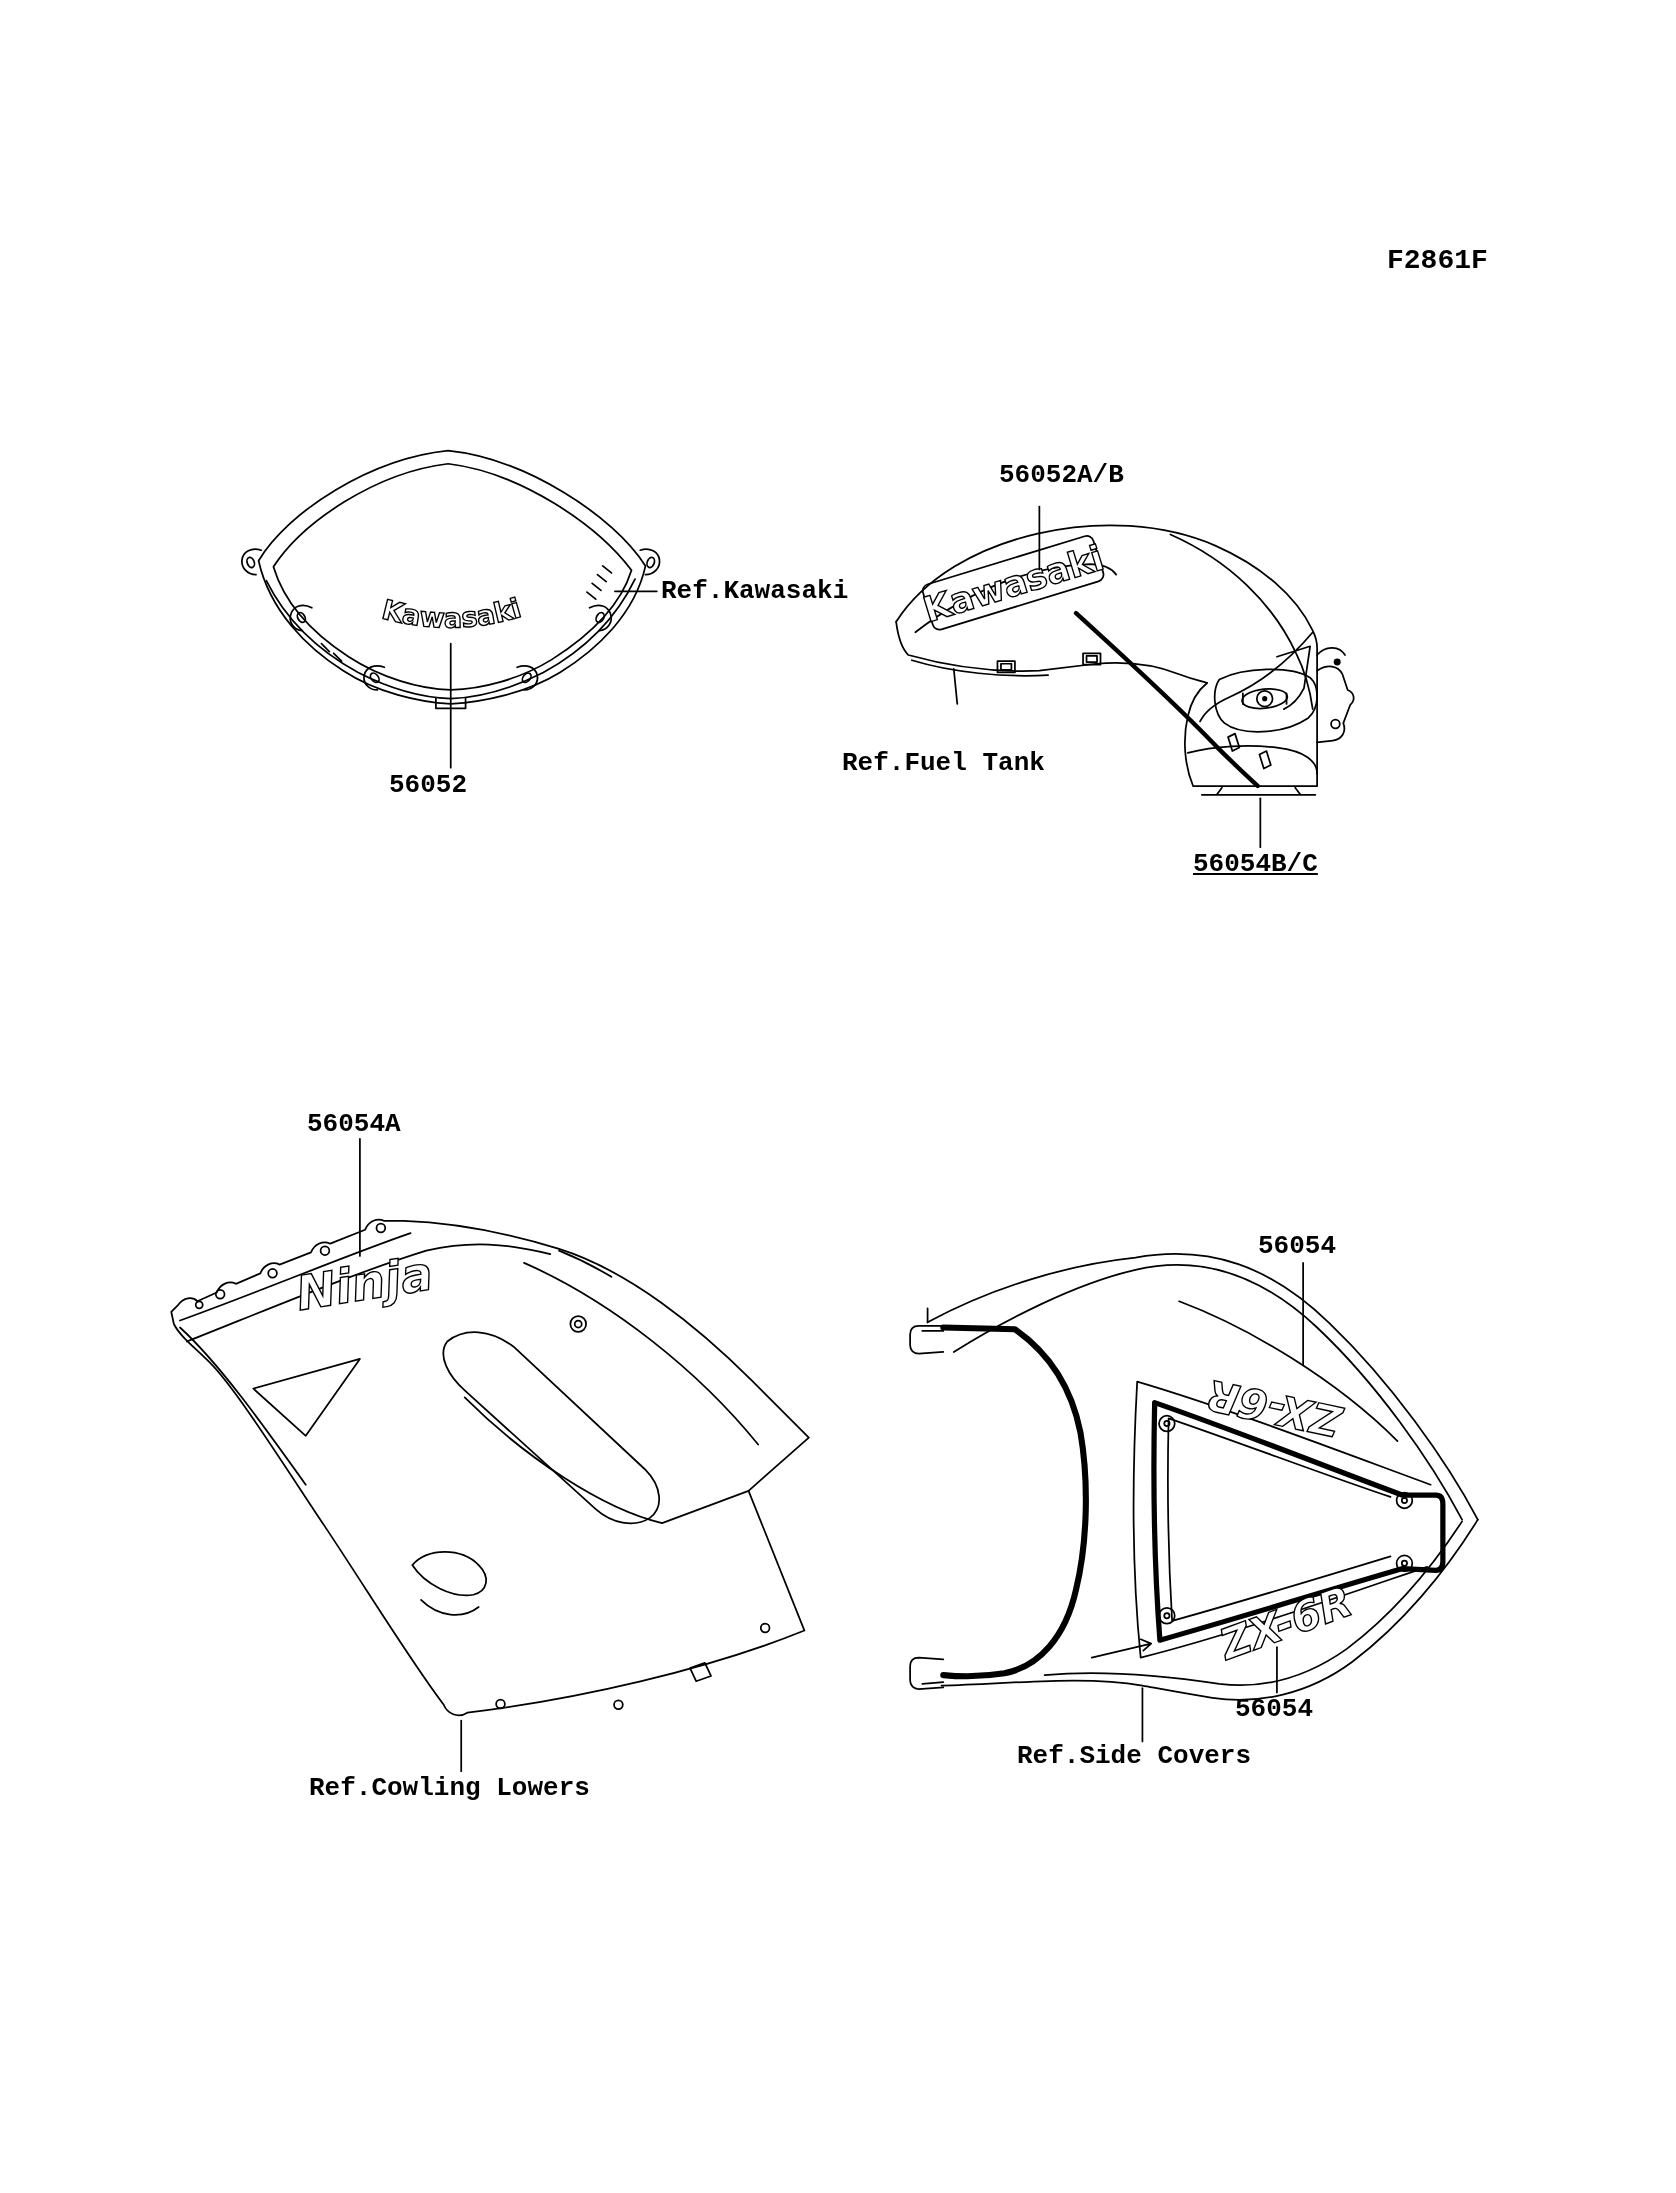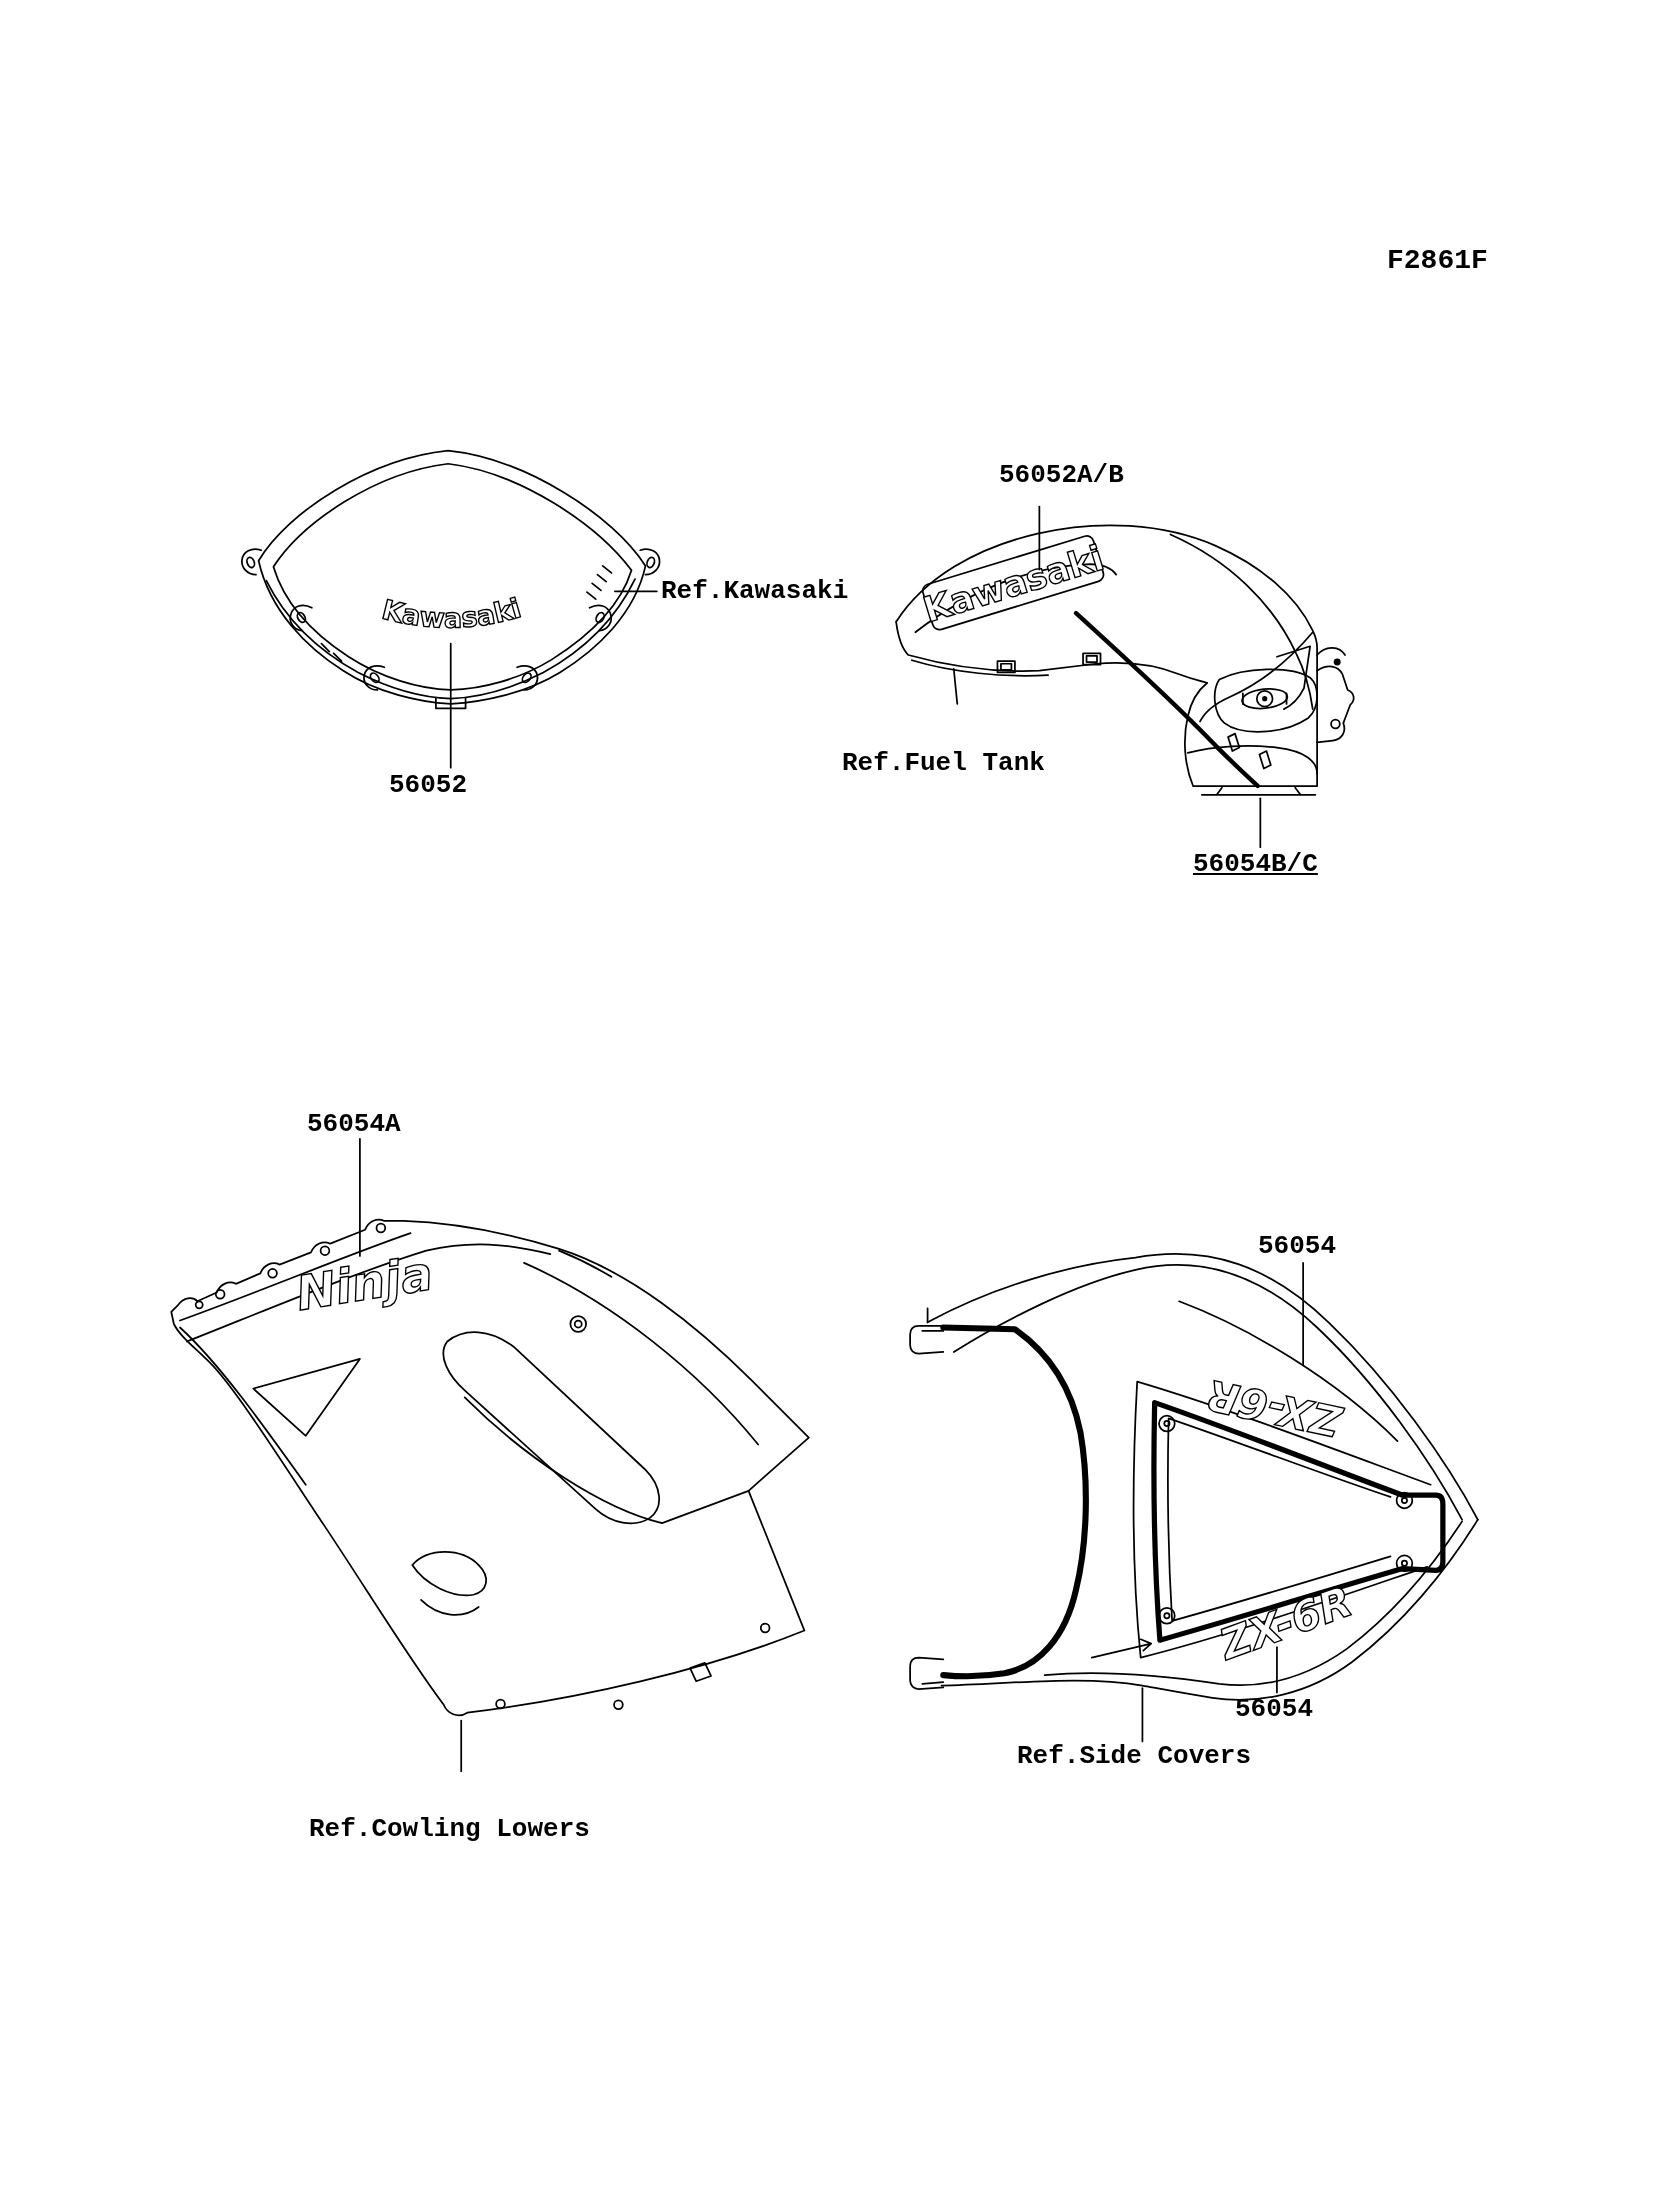--- a/index.html
+++ b/index.html
@@ -191,19 +191,19 @@
   <div class="lbl code" style="left:1387px;top:250px;">F2861F</div>
 
   <div class="lbl" style="left:661px;top:578px;">Ref.Kawasaki</div>
   <div class="lbl" style="left:389px;top:772px;text-align:center;">56052</div>
 
   <div class="lbl" style="left:971px;top:462px;margin-left:28px;">56052A/B</div>
   <div class="lbl" style="left:842px;top:706px;margin-top:44px;">Ref.Fuel Tank</div>
   <div class="lbl" style="left:1193px;top:851px;text-decoration:underline;">56054B/C</div>
 
   <div class="lbl" style="left:307px;top:1111px;">56054A</div>
-  <div class="lbl" style="left:309px;top:1775px;margin-top:41px;">Ref.Cowling Lowers</div>
+  <div class="lbl" style="left:309px;top:1775px;">Ref.Cowling Lowers</div>
 
   <div class="lbl" style="left:1258px;top:1233px;">56054</div>
   <div class="lbl" style="left:1235px;top:1696px;">56054</div>
   <div class="lbl" style="left:1017px;top:1743px;">Ref.Side Covers</div>
 </div>
 
 
 </body></html>

